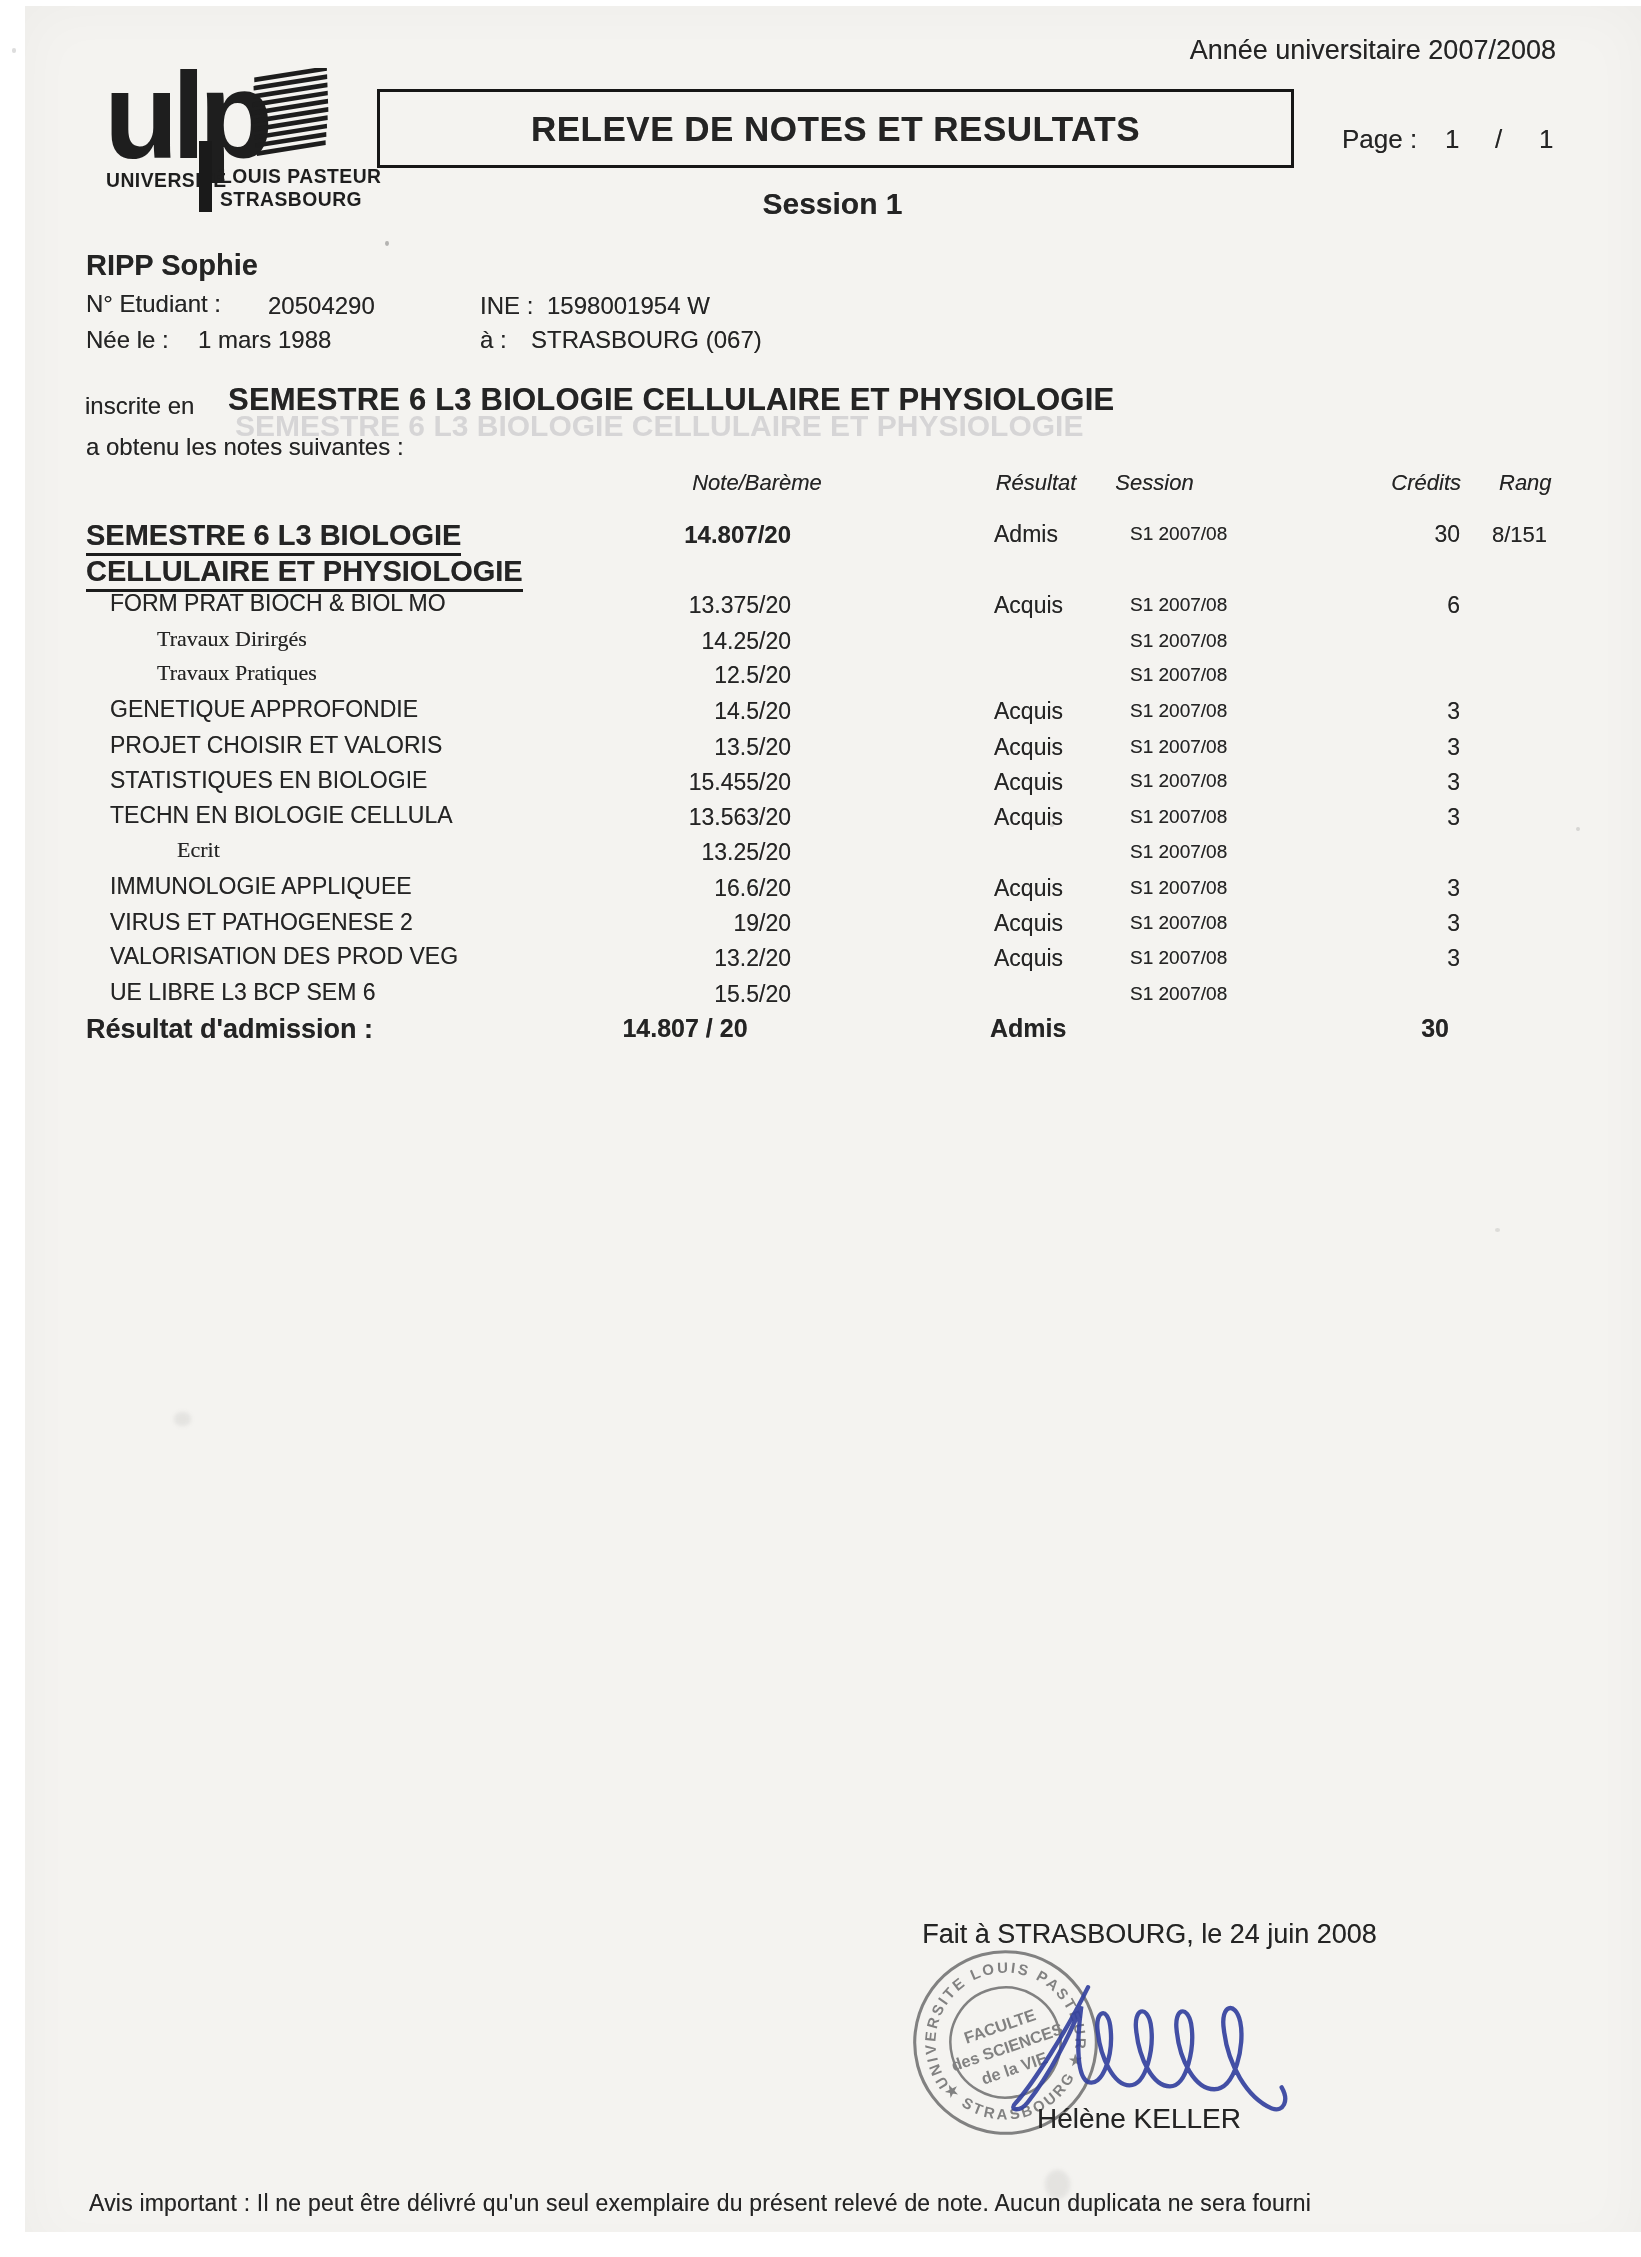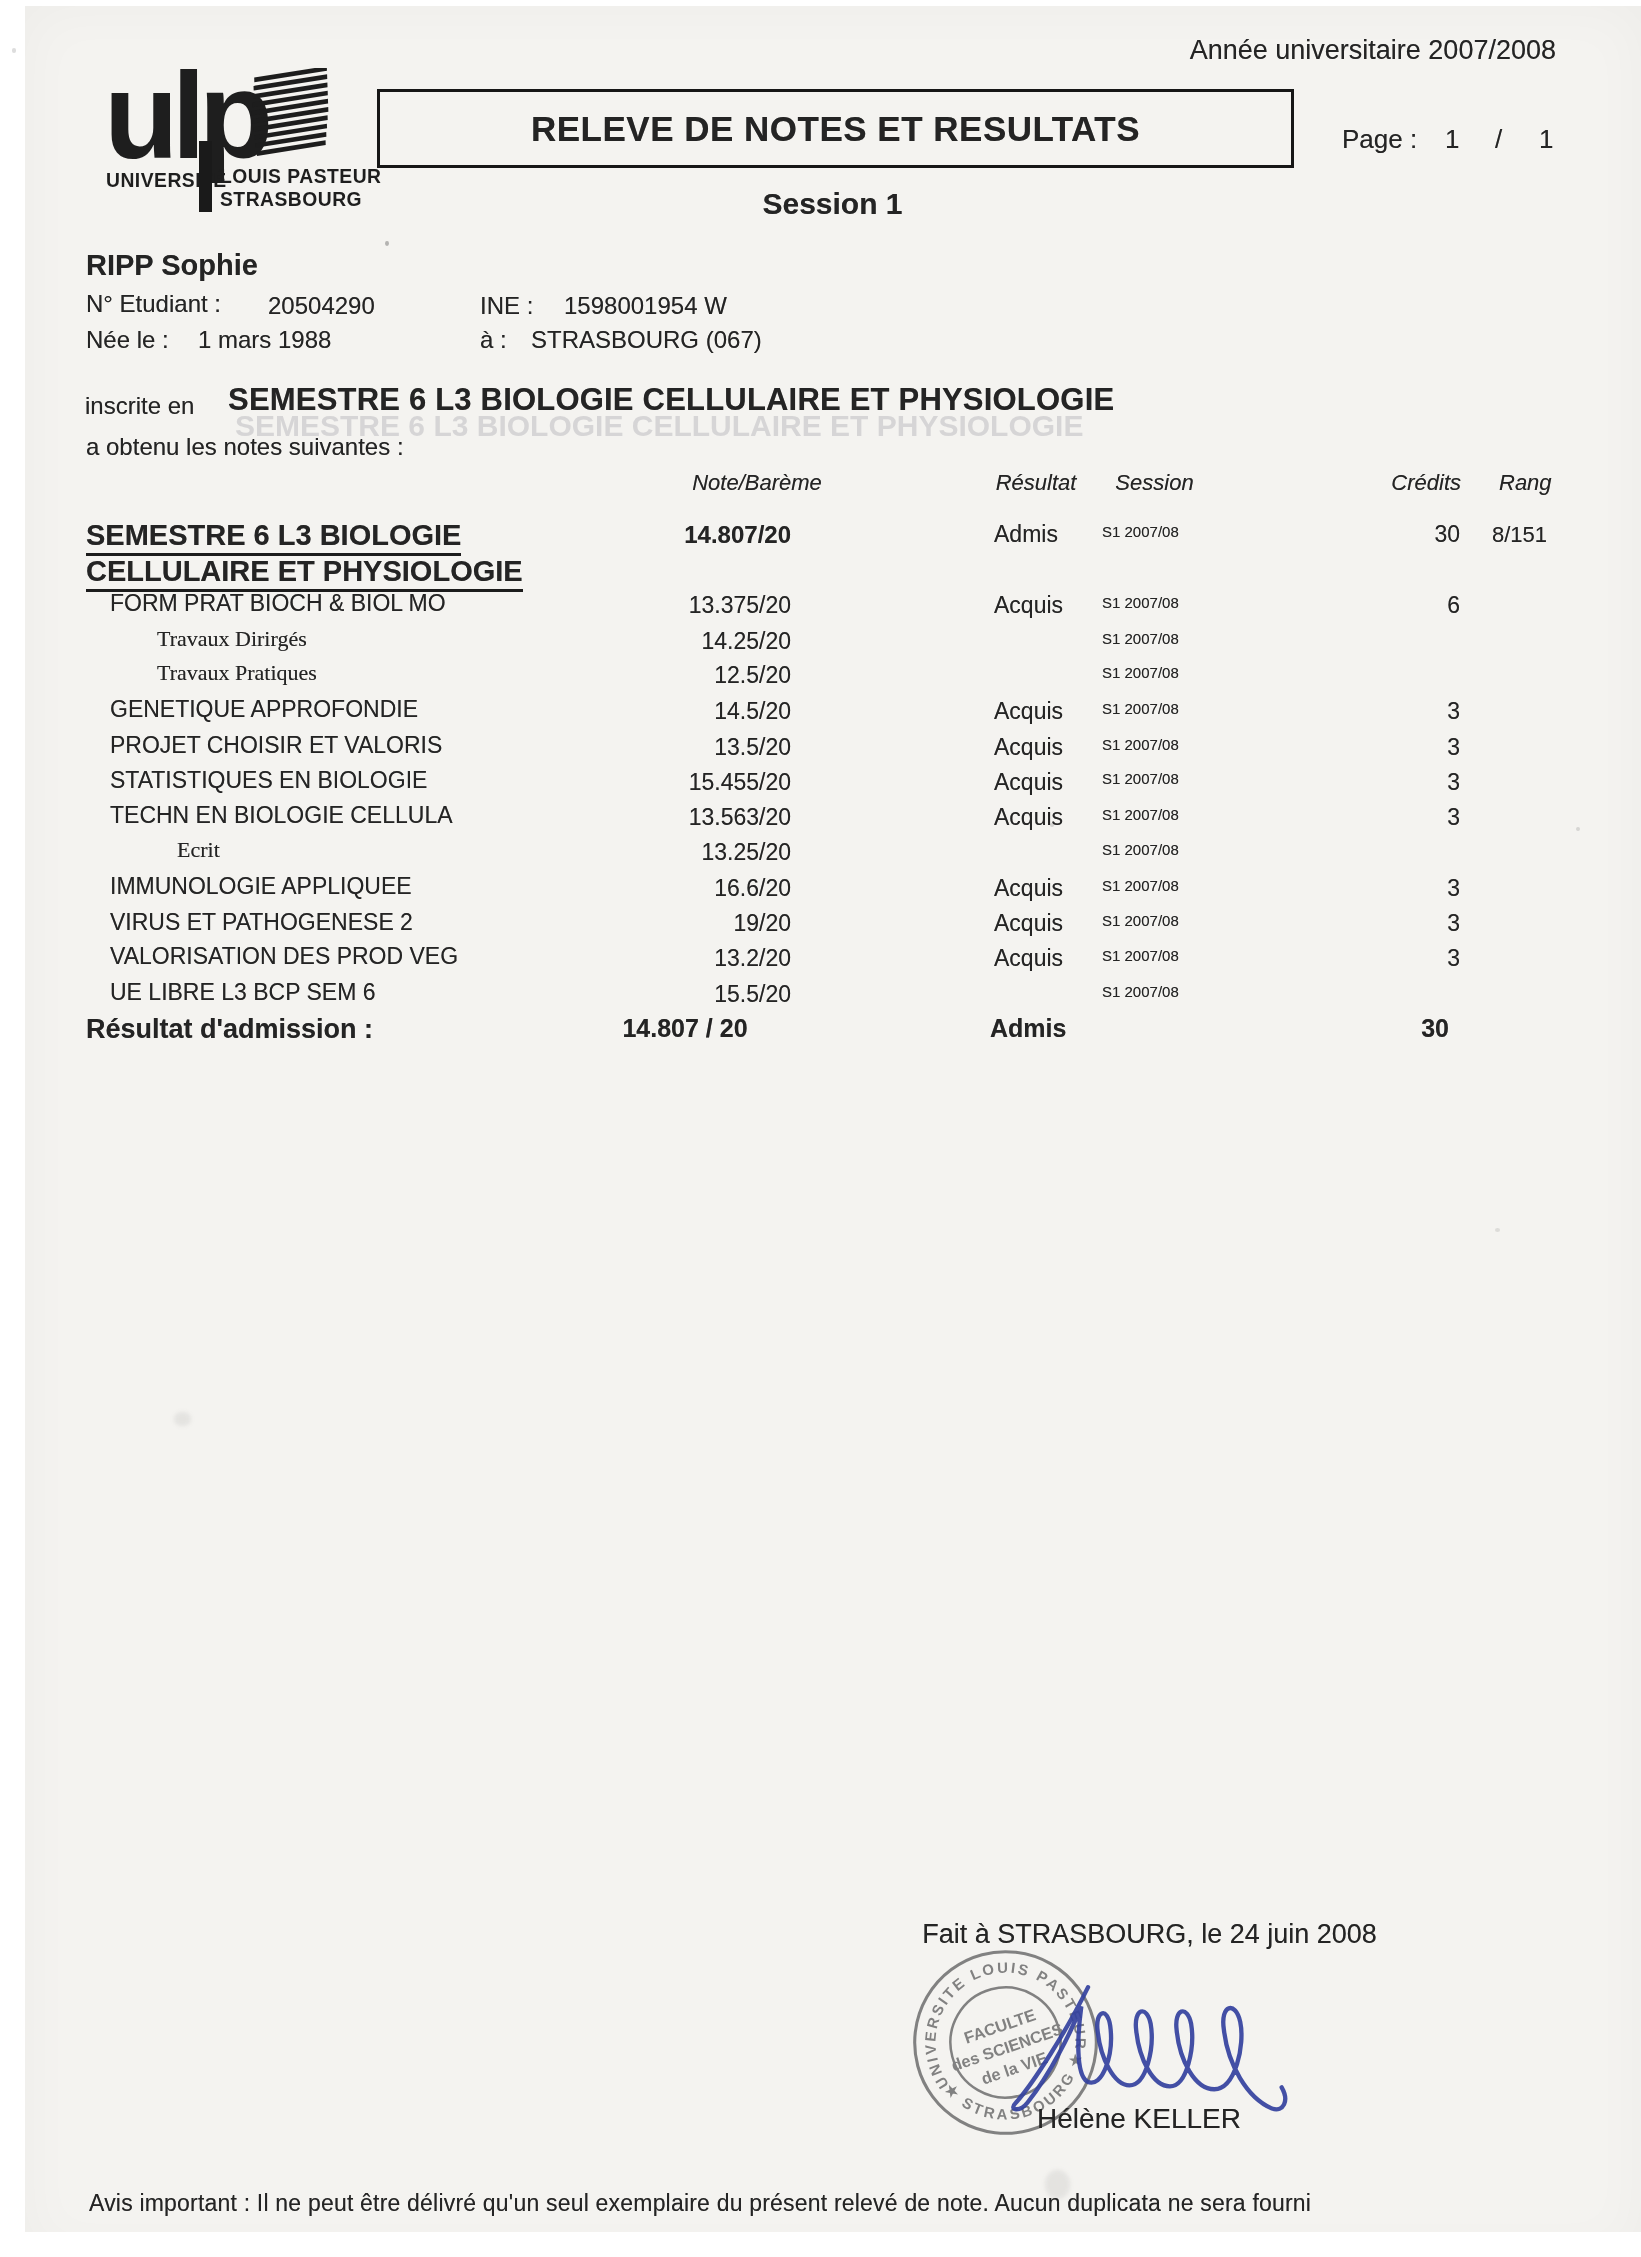--- a/index.html
+++ b/index.html
@@ -33,21 +33,21 @@
   .h-res{left:978px;width:116px;text-align:center;}
   .h-ses{left:1106px;width:97px;text-align:center;}
   .h-cred{left:1363px;width:98px;text-align:right;}
   .h-rang{left:1499px;}
   .nm-main{font-weight:700;font-size:29px;border-bottom:3.4px solid #1c1c1c;padding-bottom:1px;}
   .nm-ue{font-size:23px;}
   .nm-sub{font-size:22px;font-family:Liberation Serif, serif;}
   .cell-note{left:579px;width:212px;text-align:right;font-size:23px;}
   .cell-note.b{font-weight:700;font-size:24px;}
   .cell-res{left:994px;font-size:23px;}
-  .cell-ses{left:1102px;font-size:15px;text-align:right;}
+  .cell-ses{left:1130px;font-size:19px;text-align:right;}
   .cell-cred{left:1363px;width:97px;text-align:right;font-size:23px;}
   .cell-rang{left:1492px;font-size:22px;}
   .adm{top:1014px;font-weight:700;}
   .adm-lbl{left:86px;font-size:27px;}
   .adm-note{left:579px;width:212px;text-align:center;font-size:25px;}
   .adm-res{left:990px;font-size:25px;}
   .adm-cred{left:1352px;width:97px;text-align:right;font-size:25px;}
   
   .fait{left:850px;top:1896px;width:599px;text-align:center;font-size:27px;margin-top:23px;}
   .resp{left:850px;top:1929px;width:579px;text-align:center;font-size:26px;}
@@ -91,21 +91,21 @@
 
   <div class="abs titlebox">
     <span class="titletext ink">RELEVE DE NOTES ET RESULTATS</span>
   </div>
   <div class="abs ink session">Session 1</div>
 
   <div class="abs ink stname">RIPP Sophie</div>
   <div class="abs ink lbl" style="left:86px;top:290px;">N° Etudiant :</div>
   <div class="abs ink val" style="left:268px;top:292px;">20504290</div>
   <div class="abs ink lbl" style="left:480px;top:292px;">INE :</div>
-  <div class="abs ink val" style="left:547px;top:292px;margin-left:17px;">1598001954 W</div>
+  <div class="abs ink val" style="left:547px;top:292px;">1598001954 W</div>
   <div class="abs ink lbl" style="left:86px;top:326px;">Née le :</div>
   <div class="abs ink val" style="left:198px;top:326px;">1 mars 1988</div>
   <div class="abs ink lbl" style="left:480px;top:326px;">à :</div>
   <div class="abs ink val" style="left:531px;top:326px;">STRASBOURG (067)</div>
 
   <div class="abs ghost">SEMESTRE 6 L3 BIOLOGIE CELLULAIRE ET PHYSIOLOGIE</div>
   <div class="abs ink inscrit">inscrite en</div>
   <div class="abs ink programme">SEMESTRE 6 L3 BIOLOGIE CELLULAIRE ET PHYSIOLOGIE</div>
   <div class="abs ink obtenu">a obtenu les notes suivantes :</div>
 

